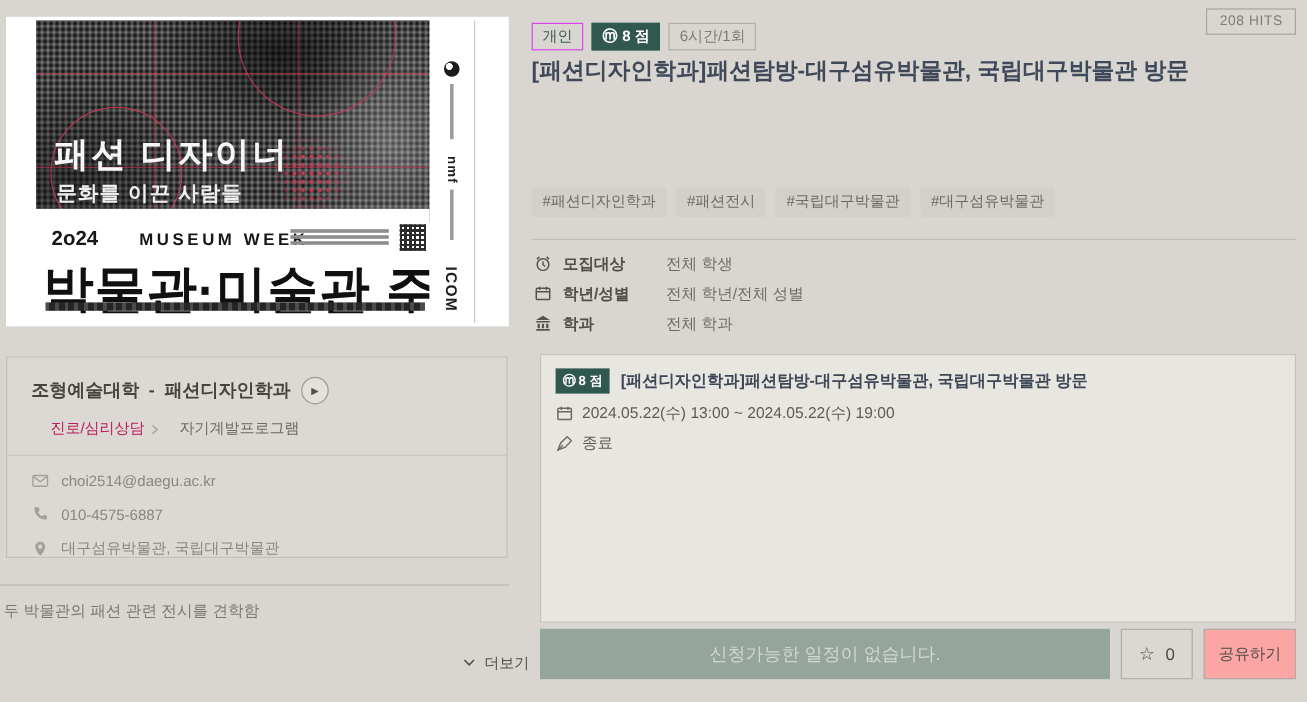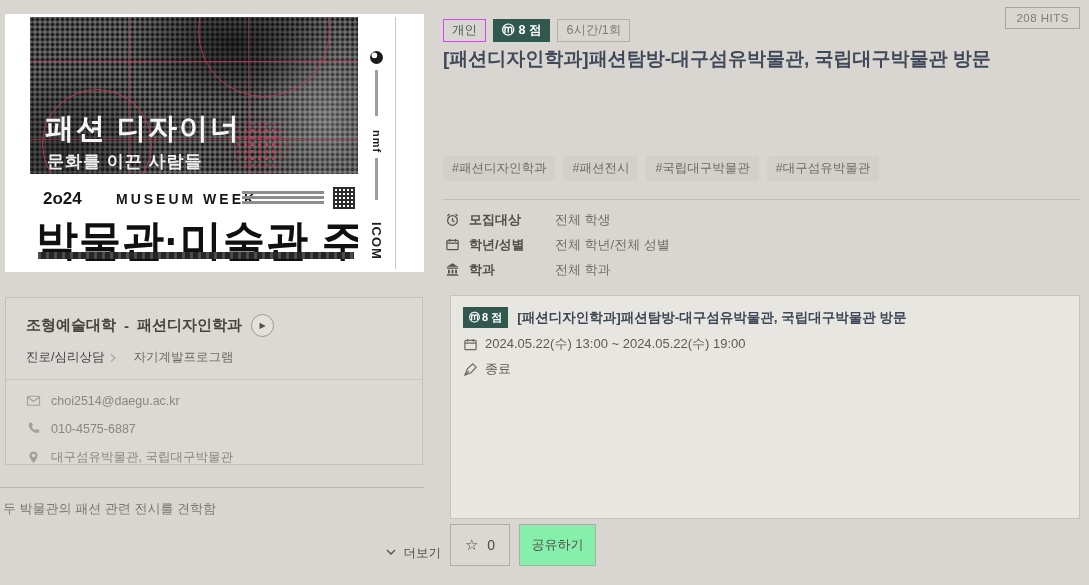--- a/index.html
+++ b/index.html
@@ -55,21 +55,21 @@
   .nmf{font-weight:800;font-size:11px;margin-top:14px;letter-spacing:1px;}
   .icom{font-size:13px;font-weight:700;margin-top:22px;letter-spacing:1px;}
   
   .org-card{position:absolute;left:5px;top:297px;width:418px;height:168px;box-sizing:border-box;
     background:#dcd9d4;border:1px solid #c3c0ba;padding:16px 20px 0;}
   .org-title-row{display:flex;align-items:center;font-size:15px;font-weight:bold;color:#45443f;}
   .org-title-row .dash{margin:0 8px;font-weight:bold;}
   .play-circle{width:21px;height:21px;border:1px solid #9c9991;border-radius:50%;margin-left:9px;
     display:inline-flex;align-items:center;justify-content:center;font-size:8px;color:#504e49;background:#e4e1dc;}
   .breadcrumb{margin-top:12px;display:flex;align-items:center;font-size:12.5px;font-weight:normal;}
-  .crumb-cat{color:#404040;}
+  .crumb-cat{color:#be185d;margin-left:16px;}
   .crumb-type{color:#6b6962;margin-left:16px;}
   .bc-chev{margin-left:5px;display:inline-flex;}
   .org-divider{margin:13px -20px 0;border-top:1px solid #c9c6c0;}
   .contact-row{display:flex;align-items:center;margin-top:13px;font-size:12.5px;color:#8a877f;}
   .contact-row .cicon{display:inline-flex;margin-right:10px;}
   
   .desc-line{position:absolute;left:0;top:487px;width:424px;border-top:1px solid #b9b6b0;}
   .desc-text{position:absolute;left:3px;top:500px;font-size:13px;color:#7a786f;}
   .more-btn{position:absolute;left:0;top:545px;width:421px;text-align:right;font-size:12.5px;color:#504e49;cursor:pointer;margin-left:20px;}
   .more-btn svg{vertical-align:1px;margin-right:4px;}
@@ -99,21 +99,21 @@
   .sched-row{display:flex;align-items:center;gap:7px;margin-top:7px;font-size:13px;color:#5d5b55;}
   .sched-row .sicon{display:inline-flex;color:#6b6964;}
   
   .bottom-row{position:absolute;left:450px;top:524px;width:630px;height:42px;display:flex;gap:9px;}
   .no-schedule-btn{flex:1;background:#95a59d;color:#cfd8d2;font-size:15px;border:none;
     display:flex;align-items:center;justify-content:center;cursor:default;}
   .fav-btn{width:60px;border:1px solid #b0ada7;background:#dbd8d3;display:flex;align-items:center;
     justify-content:center;gap:9px;cursor:pointer;box-sizing:border-box;}
   .fav-star{font-size:15px;color:#4c4a45;}
   .fav-count{font-size:14px;color:#4c4a45;}
-  .share-btn{width:77px;border:1px solid #b0ada7;background:#86efac;display:flex;align-items:center;
+  .share-btn{width:77px;border:1px solid #b0ada7;background:#fca5a5;display:flex;align-items:center;
     justify-content:center;font-size:13px;color:#504e49;cursor:pointer;box-sizing:border-box;}
   svg{display:block;}
 </style>
 </head>
 <body>
 
 <div class="poster-box">
   <div class="poster-photo">
     <div class="red-circle-a"></div>
     <div class="red-circle-b"></div>
@@ -281,20 +281,21 @@
       <svg width="15" height="15" viewBox="0 0 16 16">
           <path d="M2 14l2.6-6.6L10.4 2 14 5.6 8.6 11.4 2 14z" fill="none" stroke="#6b6964" stroke-width="1.2"></path>
           <path d="M2 14l4.4-4.4" fill="none" stroke="#6b6964" stroke-width="1.2"></path>
         </svg>
     </span>
     <span>종료</span>
   </div>
 </div>
 
 <div class="bottom-row">
+  <button class="no-schedule-btn">신청가능한 일정이 없습니다.</button>
   <div class="fav-btn">
     <span class="fav-star">☆</span>
     <span class="fav-count">0</span>
   </div>
   <div class="share-btn">
     <span>공유하기</span>
   </div>
 </div>
 
 </body></html>

